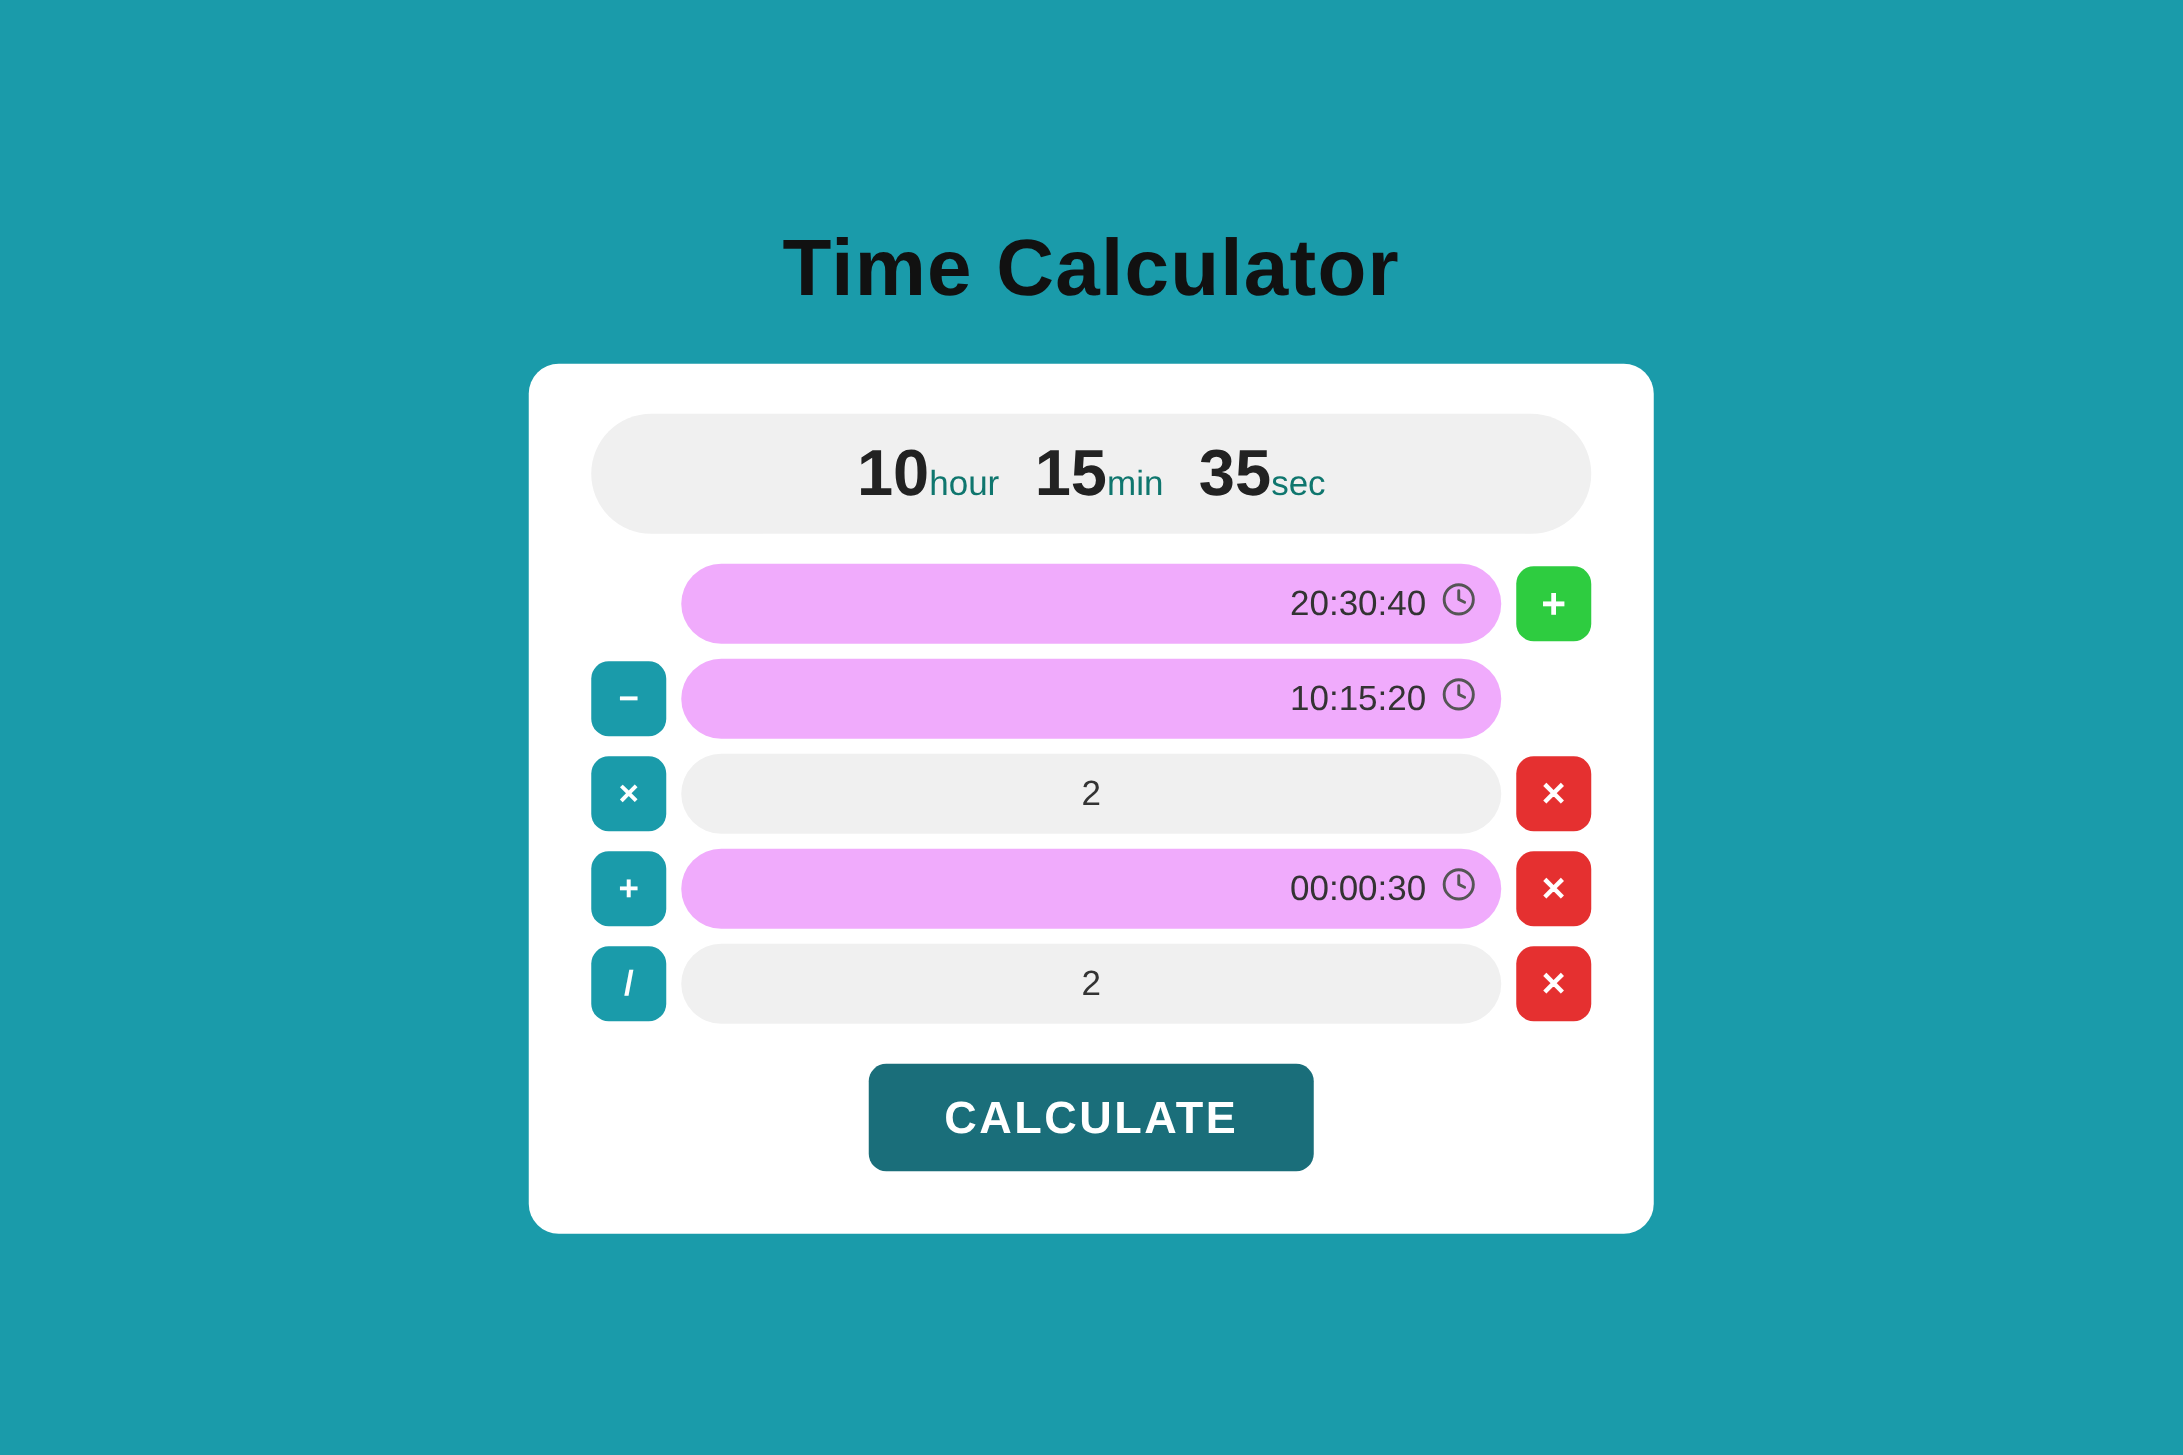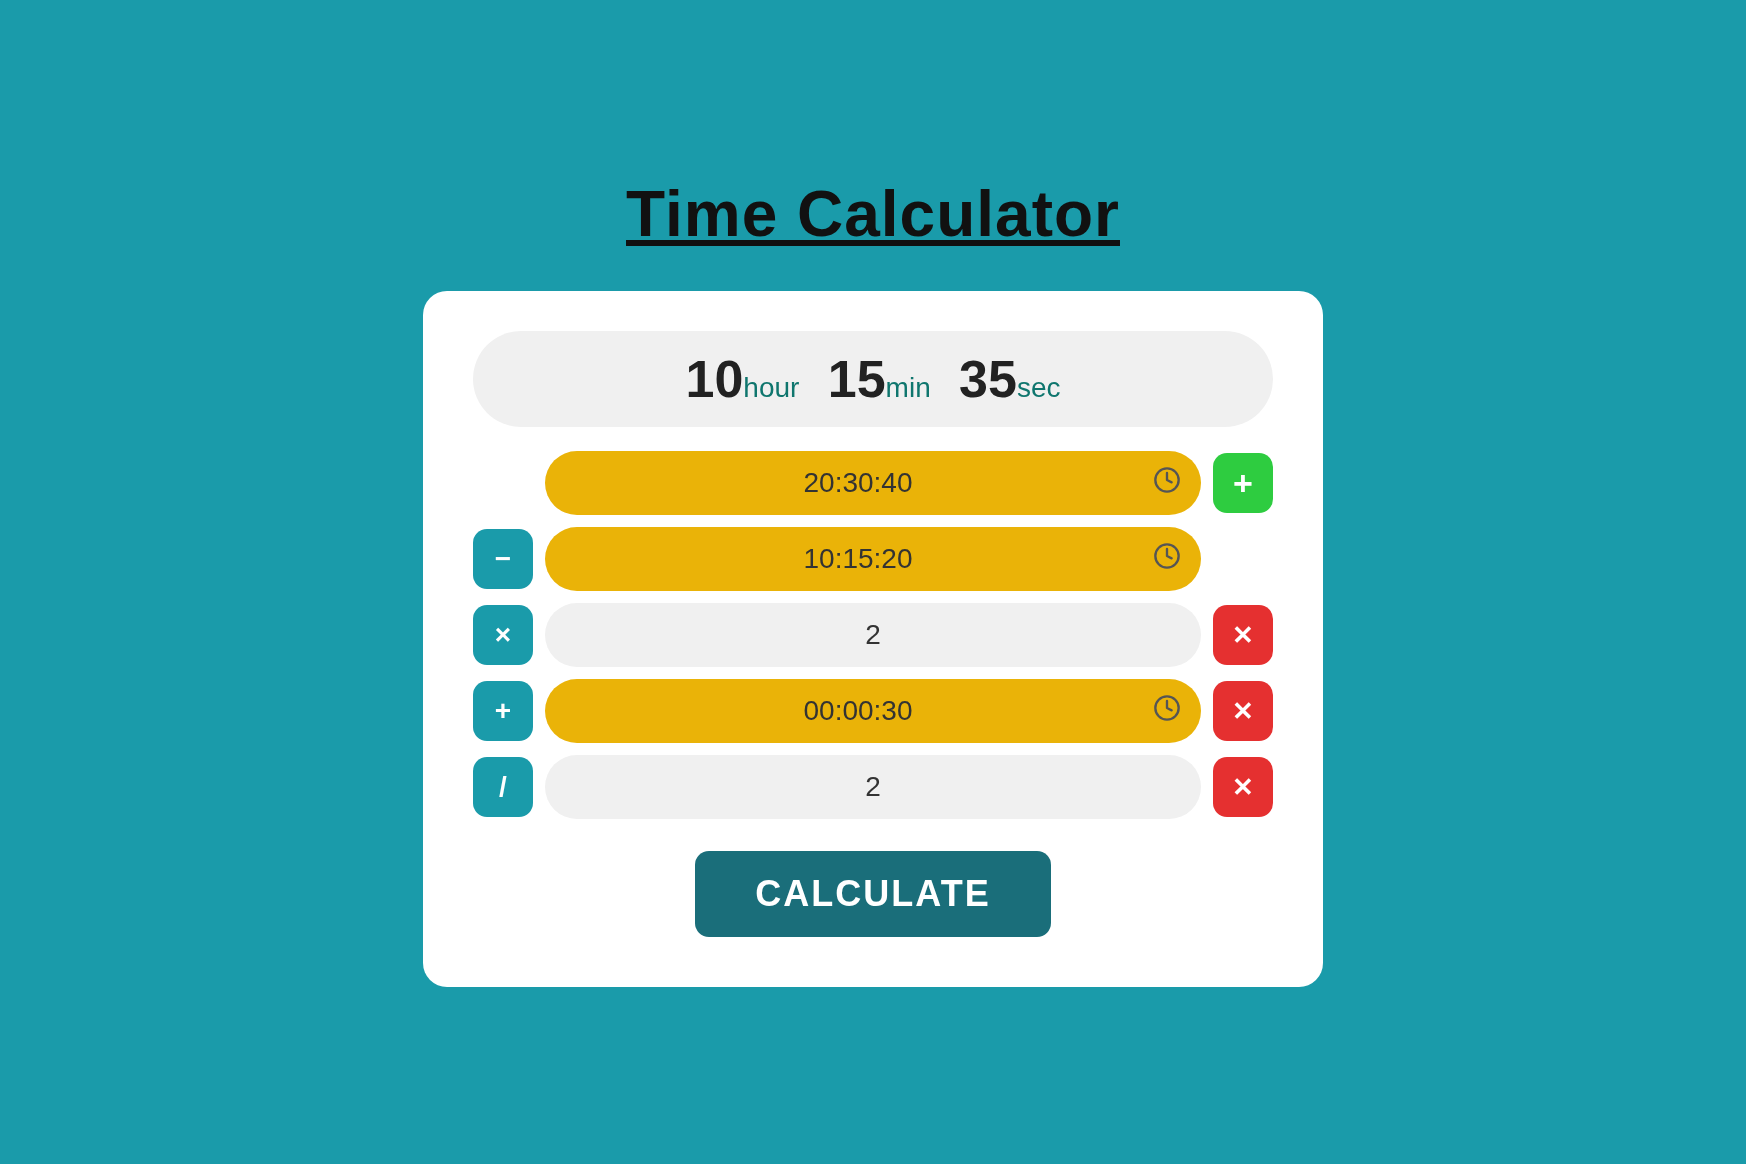--- a/index.html
+++ b/index.html
@@ -19,21 +19,20 @@
       font-family: 'Arial', sans-serif;
       overflow: hidden;
     }
 
     .page-title {
       font-size: 64px;
       font-weight: 900;
       color: #111111;
       margin-bottom: 40px;
       letter-spacing: 1px;
-      text-decoration: underline;
     }
 
     .calculator-card {
       background: #ffffff;
       border-radius: 24px;
       padding: 40px 50px 50px 50px;
       width: 900px;
       display: flex;
       flex-direction: column;
       align-items: center;
@@ -98,27 +97,27 @@
       visibility: hidden;
     }
 
     .input-wrapper {
       flex: 1;
       position: relative;
     }
 
     .time-input {
       width: 100%;
-      background: #eab308;
+      background: #f0abfc;
       border: none;
       border-radius: 50px;
       padding: 16px 60px 16px 30px;
       font-size: 28px;
       color: #333;
-      text-align: center;
+      text-align: right;
       outline: none;
       cursor: pointer;
     }
 
     .clock-icon {
       position: absolute;
       right: 20px;
       top: 50%;
       transform: translateY(-50%);
       font-size: 24px;

